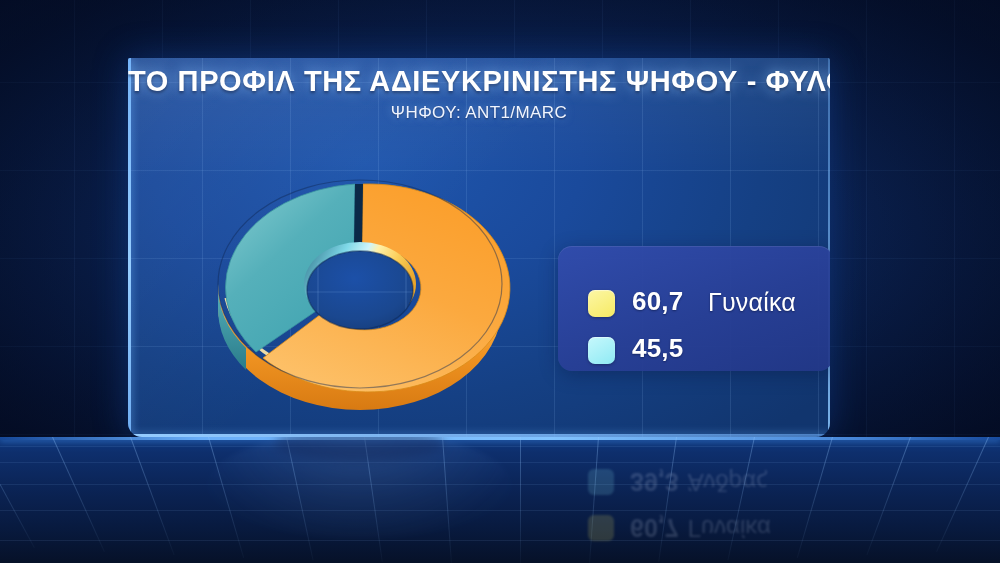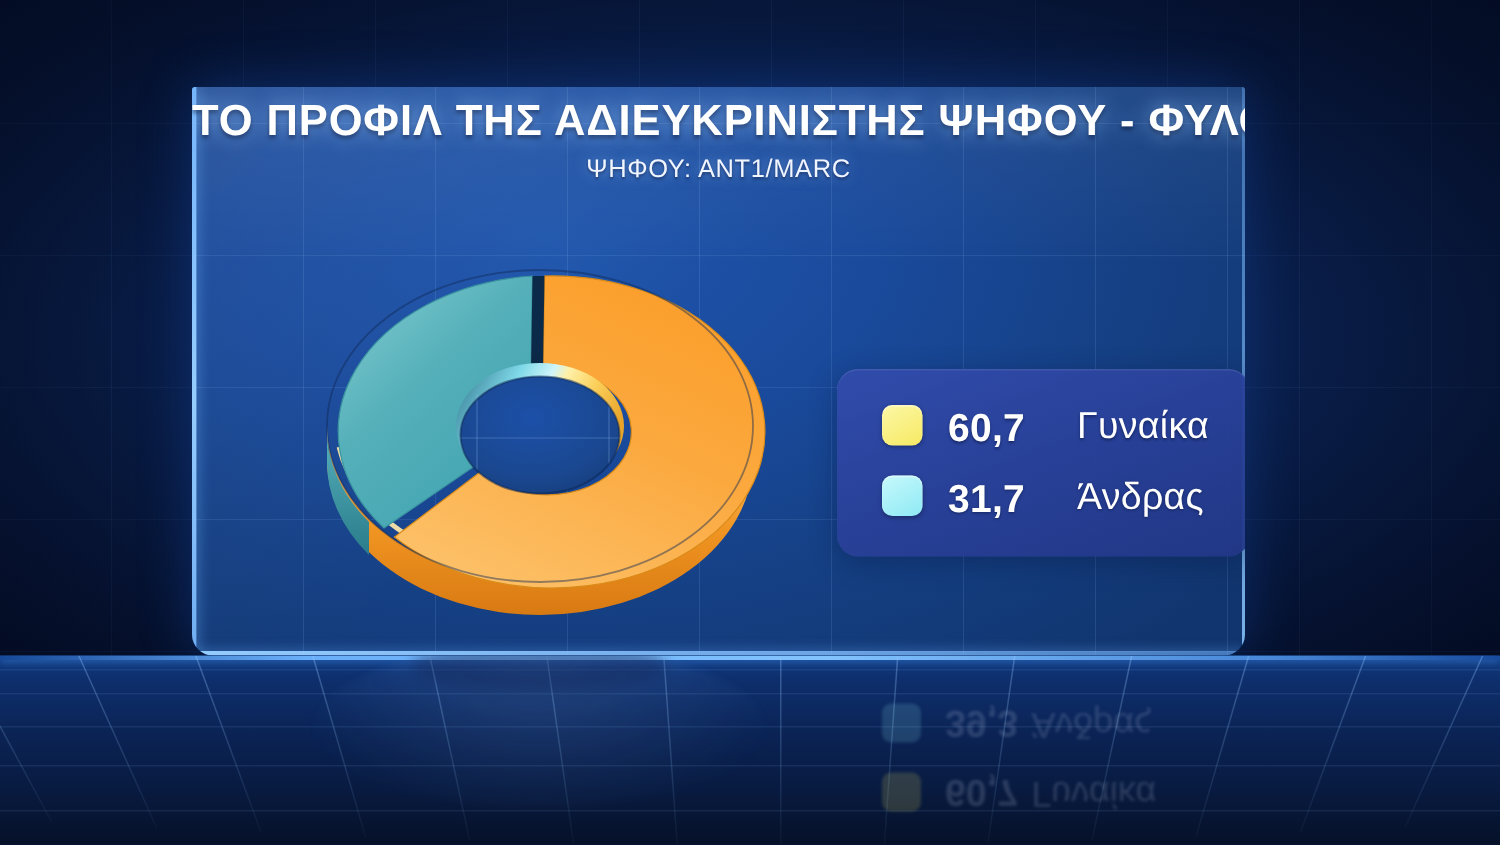--- a/index.html
+++ b/index.html
@@ -142,26 +142,26 @@
 
   
   #legend {
     position:absolute; left:430px; top:188px;
     width:275px; height:125px;
     background:linear-gradient(160deg, rgba(49,76,172,.96) 0%, rgba(40,63,150,.95) 55%, rgba(34,55,135,.94) 100%);
     border-radius:14px;
     box-shadow:0 4px 18px rgba(5,20,60,.35), inset 0 1px 0 rgba(255,255,255,.09);
     padding:24px 0 0 30px;
   }
-  .lg-row { display:flex; align-items:flex-start; height:47px; }
+  .lg-row { display:flex; align-items:flex-end; height:47px; }
   .lg-sw { width:27px; height:27px; border-radius:7px; margin-right:17px; flex:0 0 auto;
            box-shadow:0 1px 3px rgba(0,0,0,.3), inset 0 1px 1px rgba(255,255,255,.5); }
   .lg-num { font-size:26px; font-weight:bold; color:#ffffff; letter-spacing:.2px;
             min-width:66px; text-shadow:0 1px 2px rgba(0,10,40,.45); }
-  .lg-lab { font-size:25px; color:#ffffff; margin-left:20px; letter-spacing:.2px;
+  .lg-lab { font-size:25px; color:#ffffff; margin-left:10px; letter-spacing:.2px;
             text-shadow:0 1px 2px rgba(0,10,40,.45); }
 </style>
 </head>
 <body>
 
 <div id="stage">
 
   <div class="bg-grid"></div>
   <div class="bg-vign"></div>
 
@@ -255,22 +255,21 @@
     </div>
 
     <div id="legend">
       <div class="lg-row">
         <span class="lg-sw" style="background:linear-gradient(150deg,#FCF7A6,#F6EA63);"></span>
         <span class="lg-num">60,7</span>
         <span class="lg-lab">Γυναίκα</span>
       </div>
       <div class="lg-row">
         <span class="lg-sw" style="background:linear-gradient(150deg,#C6F8FC,#8FEAF4);"></span>
-        <span class="lg-num">31,7</span>
-        <span class="lg-lab">Άνδρας</span>
+        <span class="lg-num">45,5</span>
       </div>
     </div>
   </div>
 
   <div id="floor">
     <div class="hzline"></div>
     <div class="persp" id="persp-lines">
         <i style="left: -26px; transform: rotate(-28.392deg);"></i>
         <i style="left: 52px; transform: rotate(-24.336deg);"></i>
         <i style="left: 130px; transform: rotate(-20.28deg);"></i>

